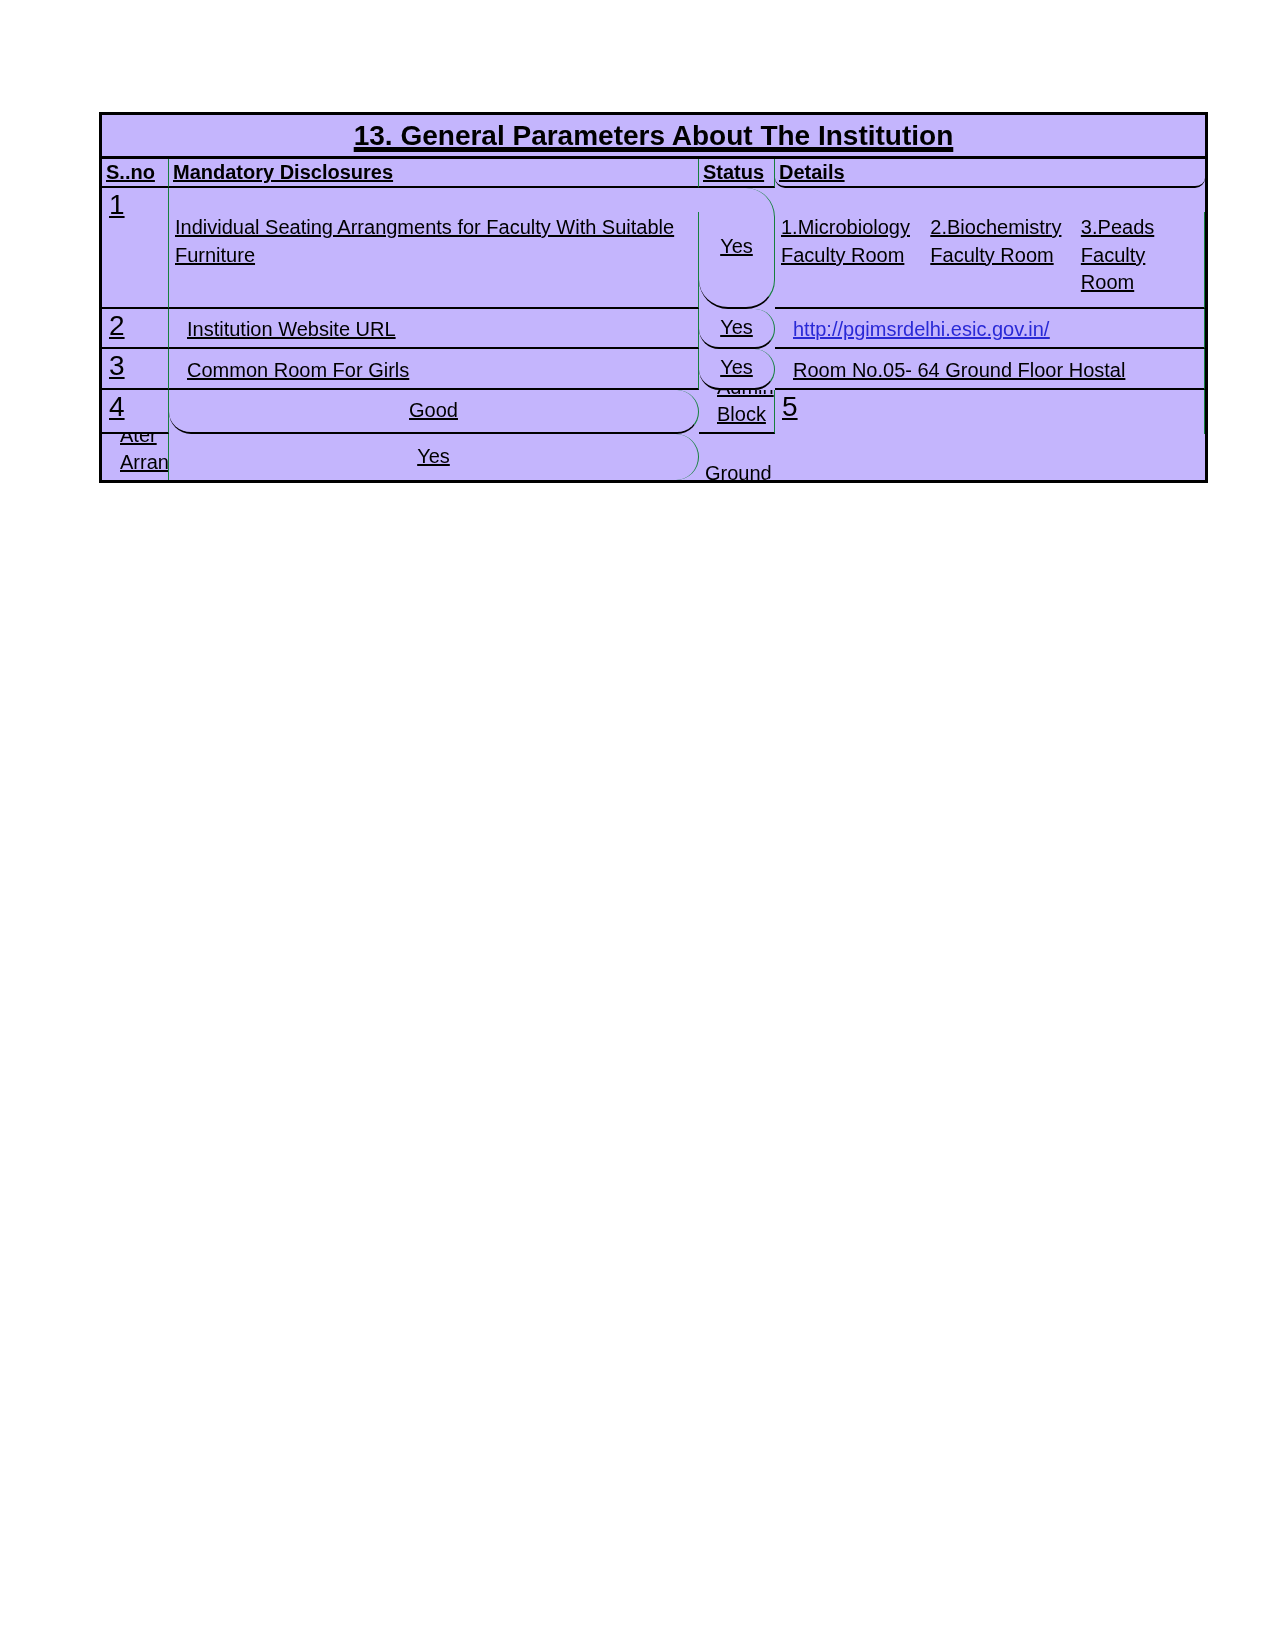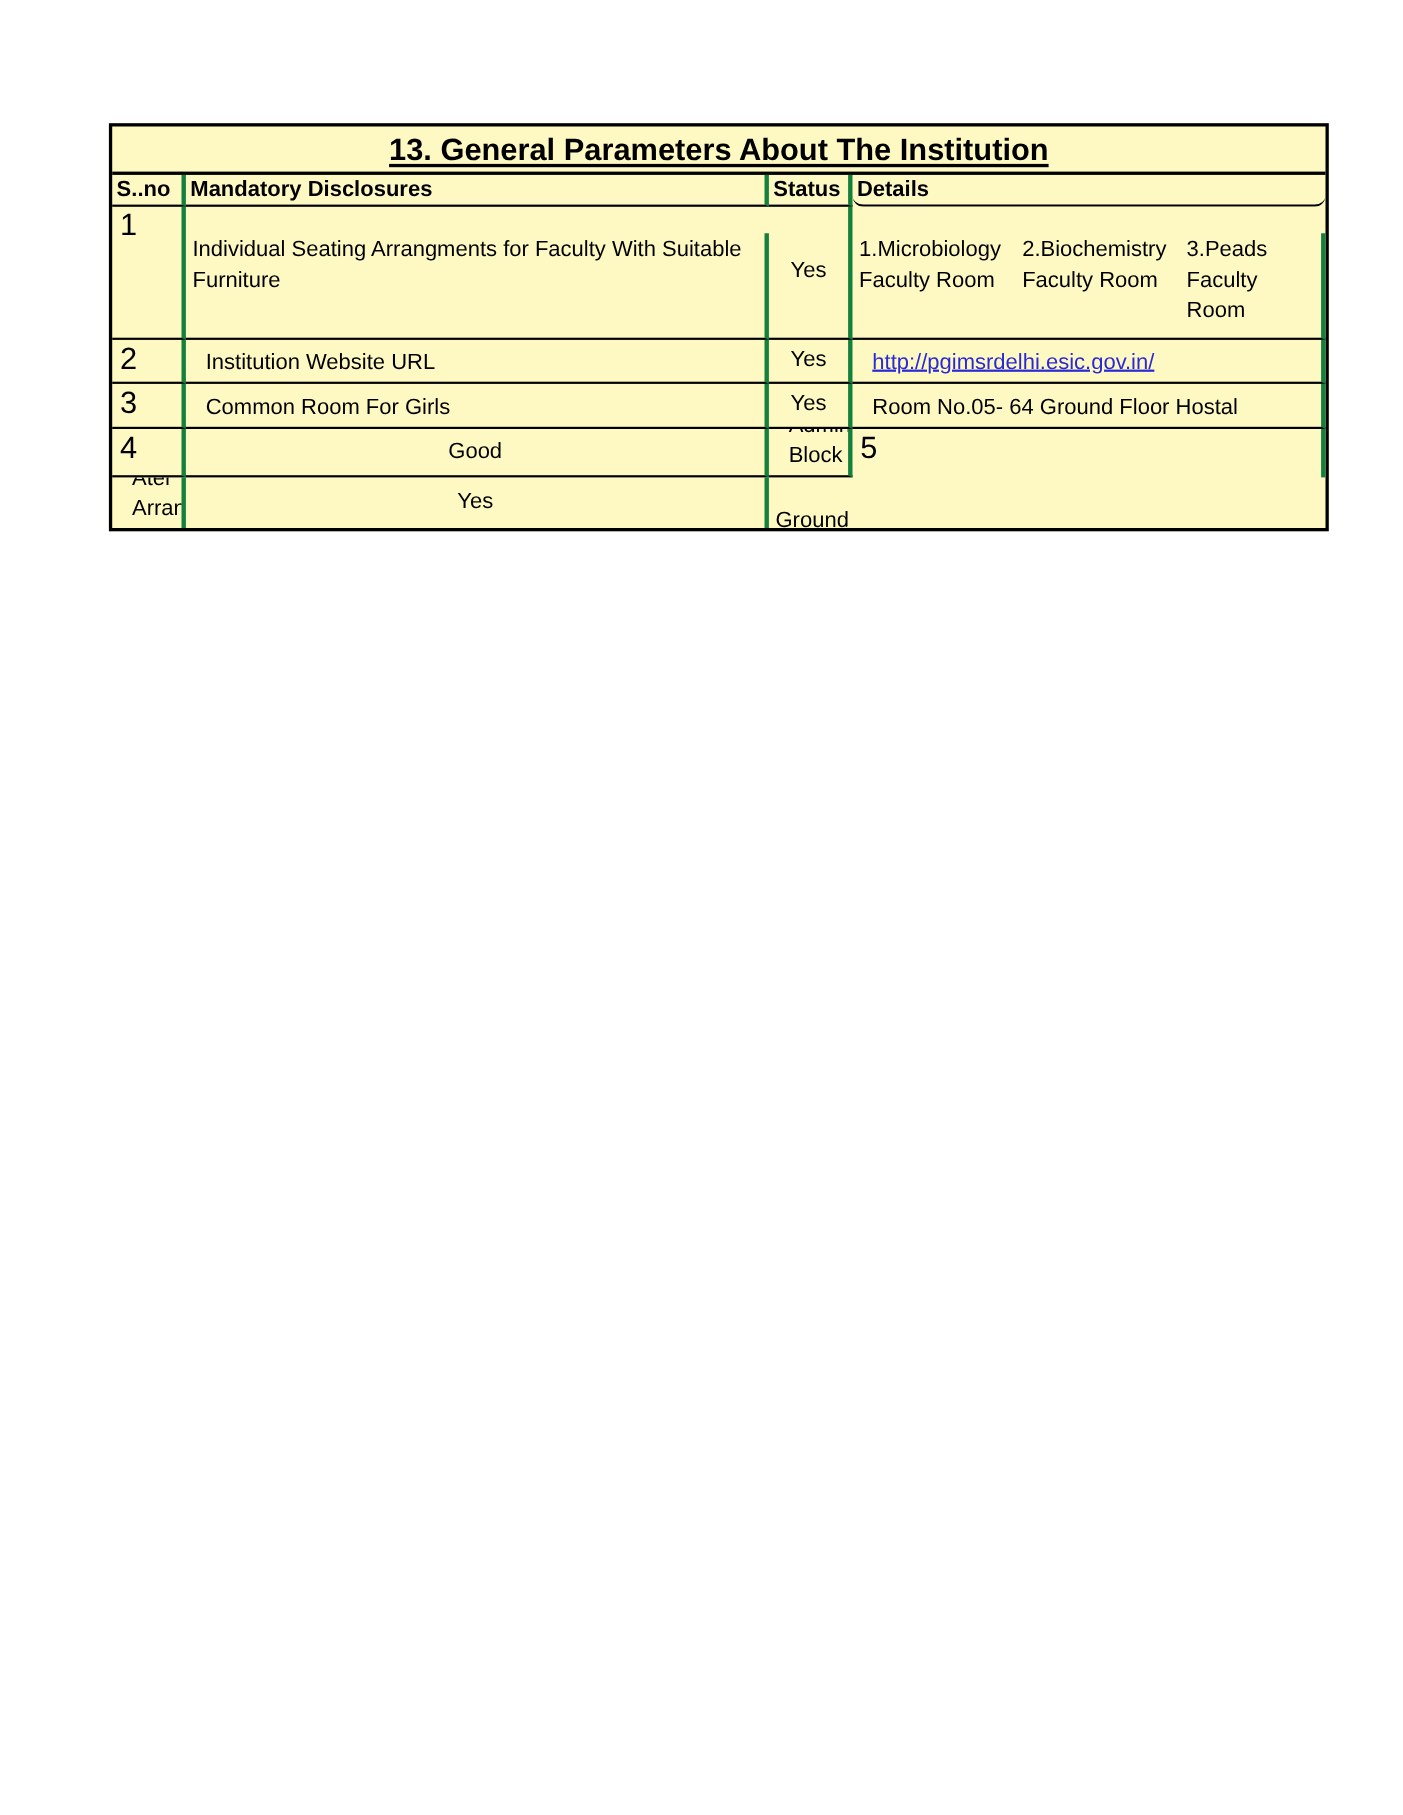--- a/index.html
+++ b/index.html
@@ -9,29 +9,30 @@
     height: 1650px;
     position: relative;
     font-family: "Liberation Sans", sans-serif;
     color: #000000;
   }
   .doc-table {
     position: absolute;
     left: 99px;
     top: 112px;
     border: 3px solid #000000;
-    background: #fef9c3;
+    background: #c4b5fd;
+    text-decoration: underline;
   }
   .grid {
     display: grid;
     grid-template-columns: 67px 530px 76px 430px;
     grid-template-rows: 44px 29px 121px 40px 41px 44px 46px;
   }
   .cell {
-    border-right: 4px solid #15803d;
+    border-right: 1px solid #15803d;
     border-bottom: 2px solid #000000;
     overflow: hidden;
     display: flex;
   }
   .cell.last-col { border-right: none; border-radius: 10px; }
   .cell.last-row { border-bottom: none; }
   .title-cell {
     grid-column: 1 / 5;
     border-right: none;
     border-bottom: 3px solid #000000;
@@ -58,21 +59,21 @@
     align-items: flex-start;
     padding: 2px 0 0 7px;
   }
   .text-cell {
     font-size: 20px;
     line-height: 1.38;
     padding: 2px 6px 3px 6px;
   }
   .v-top    { align-items: flex-start; margin-top: 24px; }
   .v-bottom { align-items: flex-end; padding-left: 18px; }
-  .v-center { align-items: center; }
+  .v-center { align-items: center; border-radius: 29px; }
   .status-cell {
     font-size: 20px;
     justify-content: center;
     padding: 2px 2px 3px 2px;
   }
   .details-lines { display: flex; flex-direction: row; }
   a.web-link {
     color: #2929D6;
     text-decoration: underline;
     cursor: pointer;

